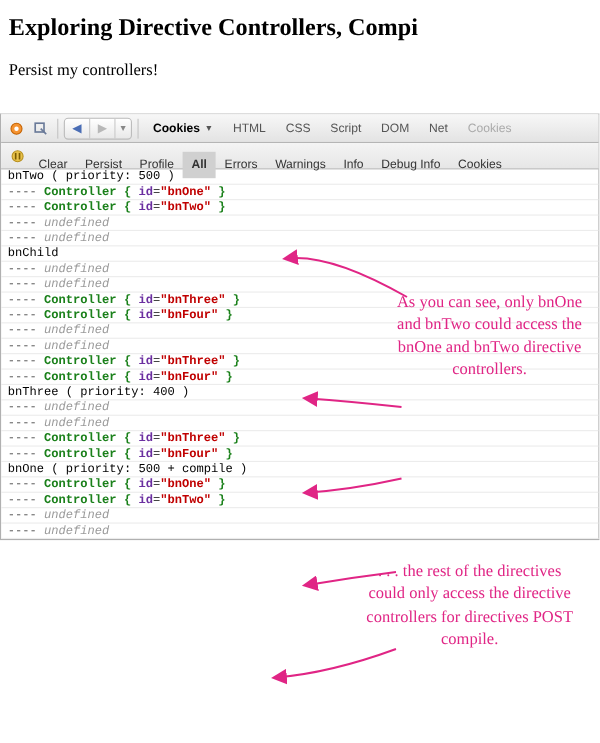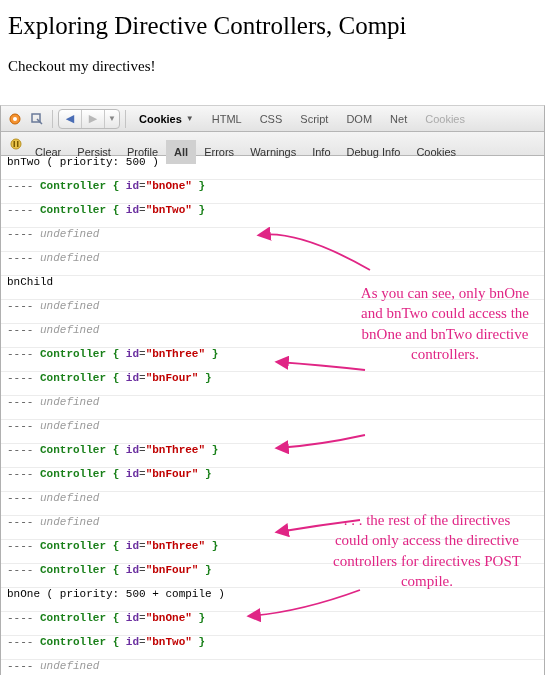--- a/index.html
+++ b/index.html
@@ -7,22 +7,22 @@
     margin: 0;
     padding: 0;
     font-family: "Times New Roman", Times, serif;
     width: 545px;
     height: 675px;
     overflow: hidden;
     background: #fff;
     position: relative;
   }
   .page-title {
-    font-size: 25px;
-    font-weight: normal;
+    font-size: 22px;
+    font-weight: bold;
     margin: 12px 0 0 8px;
   }
   .page-sub {
     font-size: 15px;
     margin: 18px 0 0 8px;
   }
   .devtools {
     margin-top: 30px;
     border: 1px solid #b0b0b0;
     border-top: 1px solid #cfcfcf;
@@ -88,22 +88,22 @@
   .sb-btn.active {
     background:#d0d0d0;
     font-weight:bold;
   }
   .console {
     font-family: Menlo, Monaco, "Courier New", monospace;
     font-size: 11px;
   }
   .row {
     display:flex;
-    align-items:flex-start;
-    height:24px;
+    align-items:center;
+    height:14px;
     padding: 0 6px;
     border-bottom: 1px solid #ececec;
     white-space: pre;
     position: relative;
   }
   .row .dash { color:#555; }
   .row .ctrl { color:#1a801a; font-weight:bold; }
   .row .brace { color:#1a801a; font-weight:bold; }
   .row .key { color:#6b2fa0; font-weight:bold; }
   .row .eq { color:#444; }
@@ -126,21 +126,21 @@
     position:absolute;
     left:0; top:0;
     width:545px; height:675px;
     pointer-events:none;
   }
 </style>
 </head>
 <body>
 
 <div class="page-title">Exploring Directive Controllers, Compi</div>
-<div class="page-sub">Checkout my directives!</div>
+<div class="page-sub">Persist my controllers!</div>
 
 <div class="devtools">
 
   <div class="toolbar">
     <div class="tb-icon">
       <svg width="14" height="14" viewBox="0 0 14 14">
           <circle cx="7" cy="7" r="5" fill="#f59331" stroke="#c46200"></circle>
           <circle cx="7" cy="7" r="2" fill="#fff"></circle>
         </svg>
     </div>
@@ -199,34 +199,35 @@
       <div class="row"><span class="dash">---- </span><span class="undef">undefined</span></div>
       <div class="row"><span class="plain">bnChild</span></div>
       <div class="row"><span class="dash">---- </span><span class="undef">undefined</span></div>
       <div class="row"><span class="dash">---- </span><span class="undef">undefined</span></div>
       <div class="row"><span class="dash">---- </span><span class="ctrl">Controller </span><span class="brace">{ </span><span class="key">id</span><span class="eq">=</span><span class="val">"bnThree"</span><span class="brace"> }</span></div>
       <div class="row"><span class="dash">---- </span><span class="ctrl">Controller </span><span class="brace">{ </span><span class="key">id</span><span class="eq">=</span><span class="val">"bnFour"</span><span class="brace"> }</span></div>
       <div class="row"><span class="dash">---- </span><span class="undef">undefined</span></div>
       <div class="row"><span class="dash">---- </span><span class="undef">undefined</span></div>
       <div class="row"><span class="dash">---- </span><span class="ctrl">Controller </span><span class="brace">{ </span><span class="key">id</span><span class="eq">=</span><span class="val">"bnThree"</span><span class="brace"> }</span></div>
       <div class="row"><span class="dash">---- </span><span class="ctrl">Controller </span><span class="brace">{ </span><span class="key">id</span><span class="eq">=</span><span class="val">"bnFour"</span><span class="brace"> }</span></div>
+      <div class="row"><span class="plain">bnThree ( priority: 400 )</span></div>
       <div class="row"><span class="dash">---- </span><span class="undef">undefined</span></div>
       <div class="row"><span class="dash">---- </span><span class="undef">undefined</span></div>
       <div class="row"><span class="dash">---- </span><span class="ctrl">Controller </span><span class="brace">{ </span><span class="key">id</span><span class="eq">=</span><span class="val">"bnThree"</span><span class="brace"> }</span></div>
       <div class="row"><span class="dash">---- </span><span class="ctrl">Controller </span><span class="brace">{ </span><span class="key">id</span><span class="eq">=</span><span class="val">"bnFour"</span><span class="brace"> }</span></div>
       <div class="row"><span class="plain">bnOne ( priority: 500 + compile )</span></div>
       <div class="row"><span class="dash">---- </span><span class="ctrl">Controller </span><span class="brace">{ </span><span class="key">id</span><span class="eq">=</span><span class="val">"bnOne"</span><span class="brace"> }</span></div>
       <div class="row"><span class="dash">---- </span><span class="ctrl">Controller </span><span class="brace">{ </span><span class="key">id</span><span class="eq">=</span><span class="val">"bnTwo"</span><span class="brace"> }</span></div>
       <div class="row"><span class="dash">---- </span><span class="undef">undefined</span></div>
       <div class="row"><span class="dash">---- </span><span class="undef">undefined</span></div>
     </div>
 
 </div>
 
-<div class="anno" style="left:350px; top:283px;">As you can see, only bnOne and bnTwo could access the bnOne and bnTwo directive controllers.</div>
+<div class="anno" style="left:350px; top:265px;">As you can see, only bnOne and bnTwo could access the bnOne and bnTwo directive controllers.</div>
 <div class="anno" style="left:332px; top:510px;">. . . the rest of the directives could only access the directive controllers for directives POST compile.</div>
 
 <svg class="arrows">
   <defs>
     <marker id="ah" markerWidth="8" markerHeight="8" refX="6" refY="4" orient="auto">
       <path d="M0,0 L8,4 L0,8 z" fill="#e02585"></path>
     </marker>
   </defs>
 
   <path d="M370,270 Q300,230 260,235" fill="none" stroke="#e02585" stroke-width="1.8" marker-end="url(#ah)"></path>

